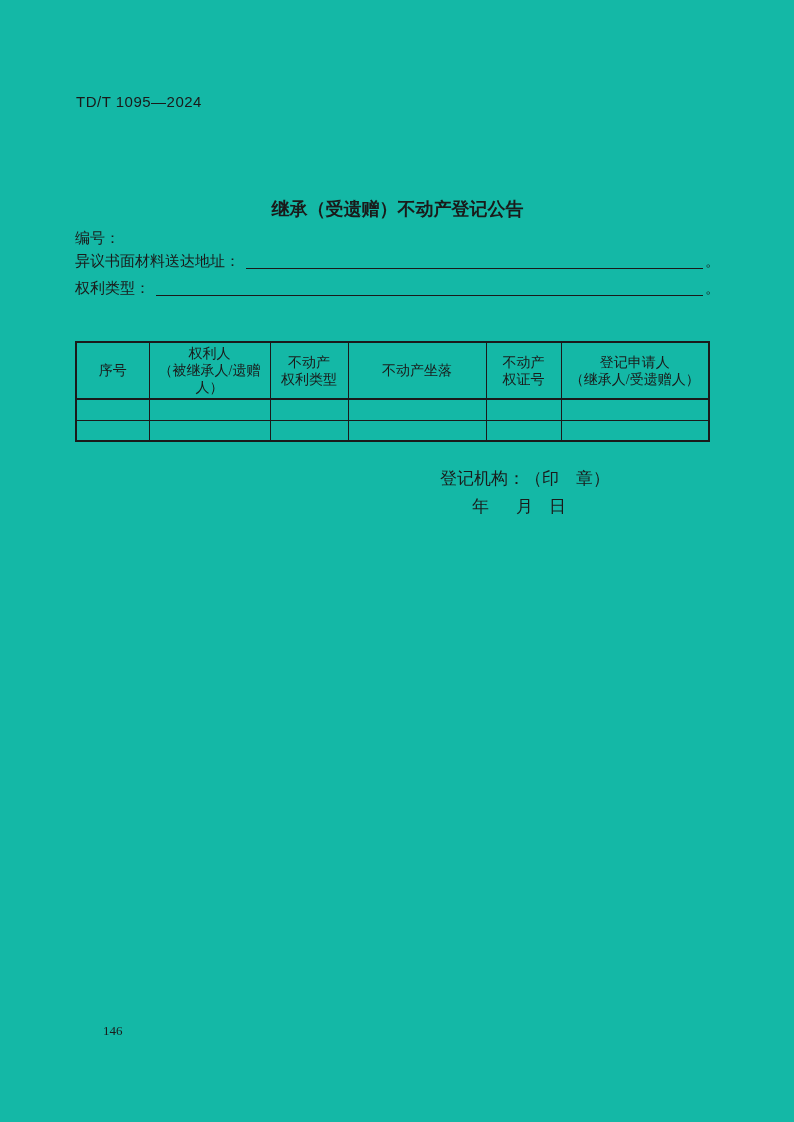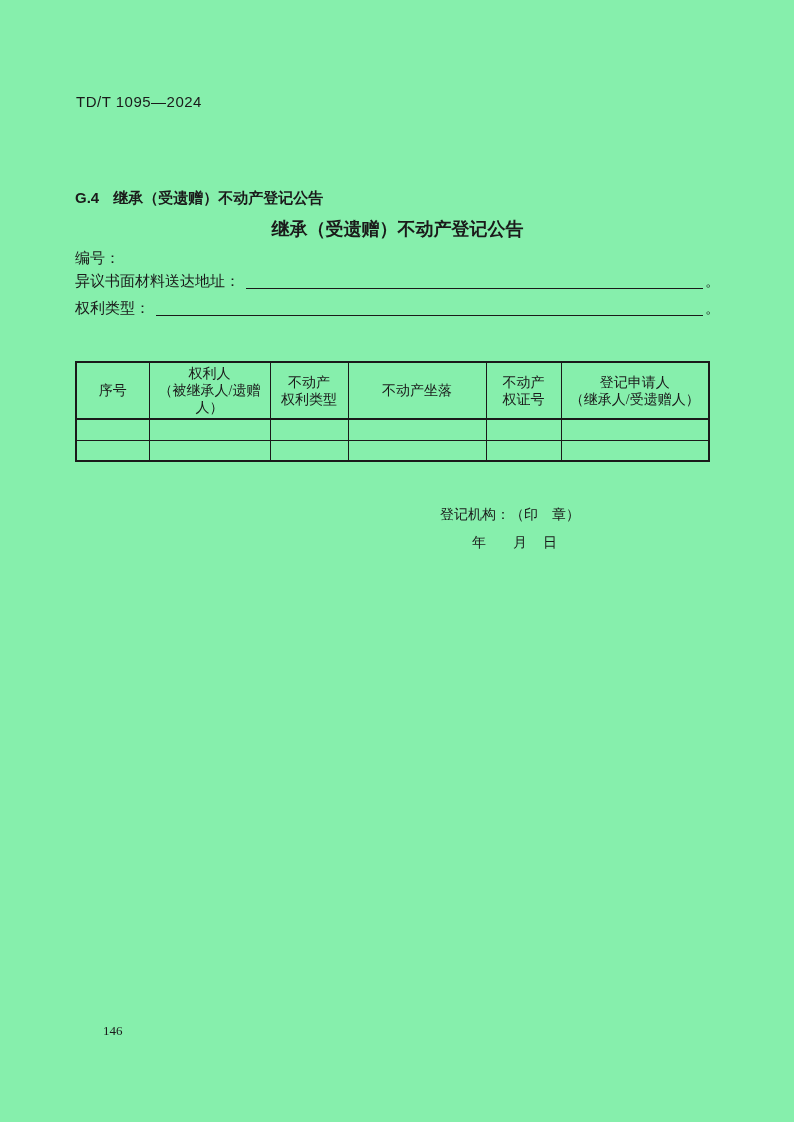--- a/index.html
+++ b/index.html
@@ -1,21 +1,21 @@
 <!DOCTYPE html>
 <html><head>
 <meta charset="utf-8">
 <style>
   * { box-sizing: border-box; margin: 0; padding: 0; }
   html, body { background: #ffffff; }
   .page {
     position: relative;
     width: 794px;
     height: 1122px;
-    background: #86efac;
+    background: #14b8a6;
     color: #1a1a1a;
     font-family: "Liberation Serif", "DejaVu Serif", serif;
     overflow: hidden;
   }
   .doc-code {
     position: absolute;
     top: 93px;
     left: 76px;
     font-family: "Liberation Sans", "DejaVu Sans", sans-serif;
     font-size: 15px;
@@ -90,21 +90,21 @@
     vertical-align: middle;
   }
   .announce-table thead th {
     border-bottom: 2px solid #1a1a1a;
     height: 38px;
     line-height: 17px;
     white-space: pre-line;
     padding: 2px 1px;
   }
   .announce-table tbody td { height: 21px; }
-  .signature { margin-top: 44px; font-size: 14px; }
+  .signature { margin-top: 28px; font-size: 17px; }
   .sig-org { margin-left: 365px; line-height: 17px; }
   .sig-date { margin-left: 397px; margin-top: 11px; display: flex; line-height: 17px; }
   .sig-date .sig-month { margin-left: 27px; }
   .sig-date .sig-day { margin-left: 16px; }
   .page-number {
     position: absolute;
     left: 103px;
     top: 1023px;
     font-size: 13px;
     line-height: 16px;
@@ -112,23 +112,20 @@
 </style>
 </head>
 <body>
 
 <div class="page">
 
   <div class="doc-code">TD/T 1095—2024</div>
 
   <div class="content">
 
-    <div class="section-heading">
-      <span class="sec-num">G.4</span><span>继承（受遗赠）不动产登记公告</span>
-    </div>
 
     <div class="form-title">继承（受遗赠）不动产登记公告</div>
 
     <div class="serial-line">
       <span>编号：</span><span></span>
     </div>
 
 
     <div class="fill-line">
       <span>异议书面材料送达地址：</span>

